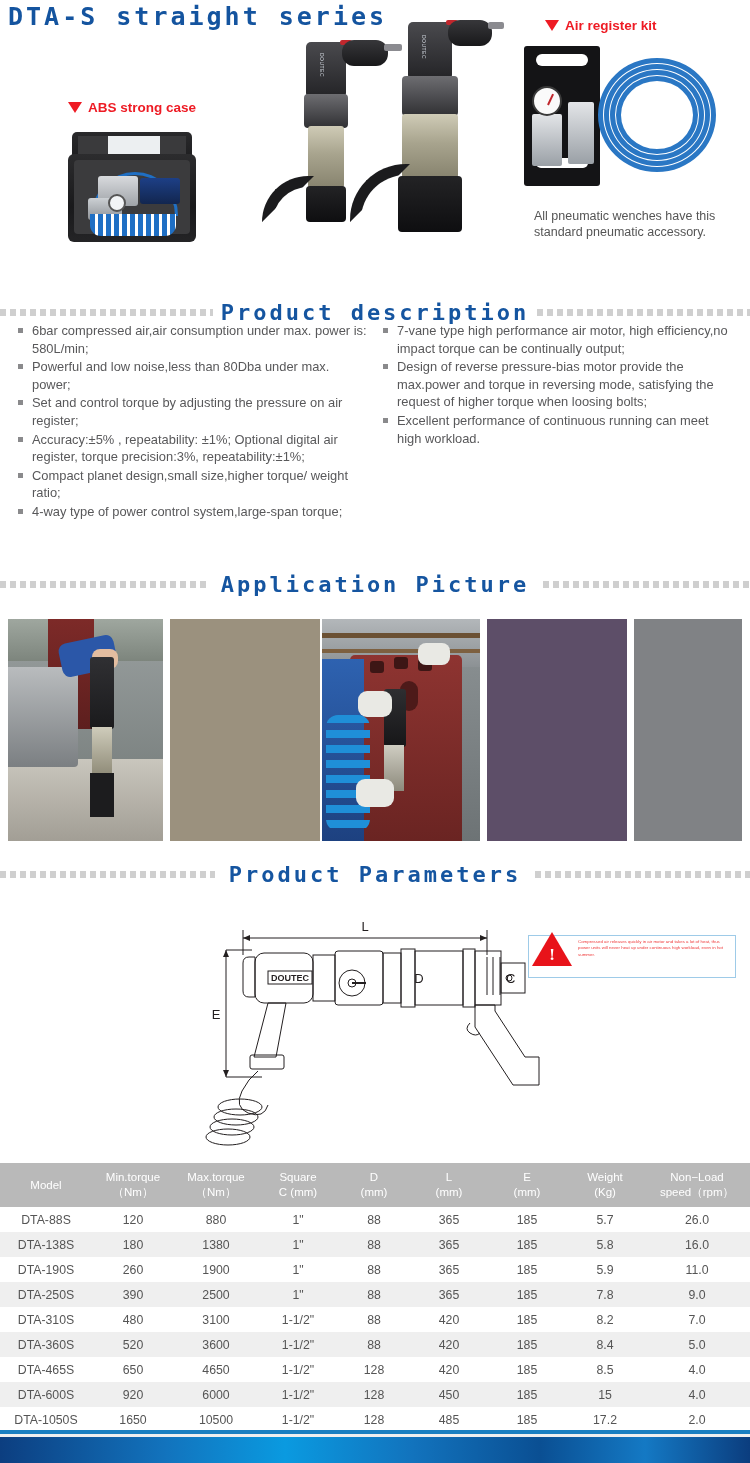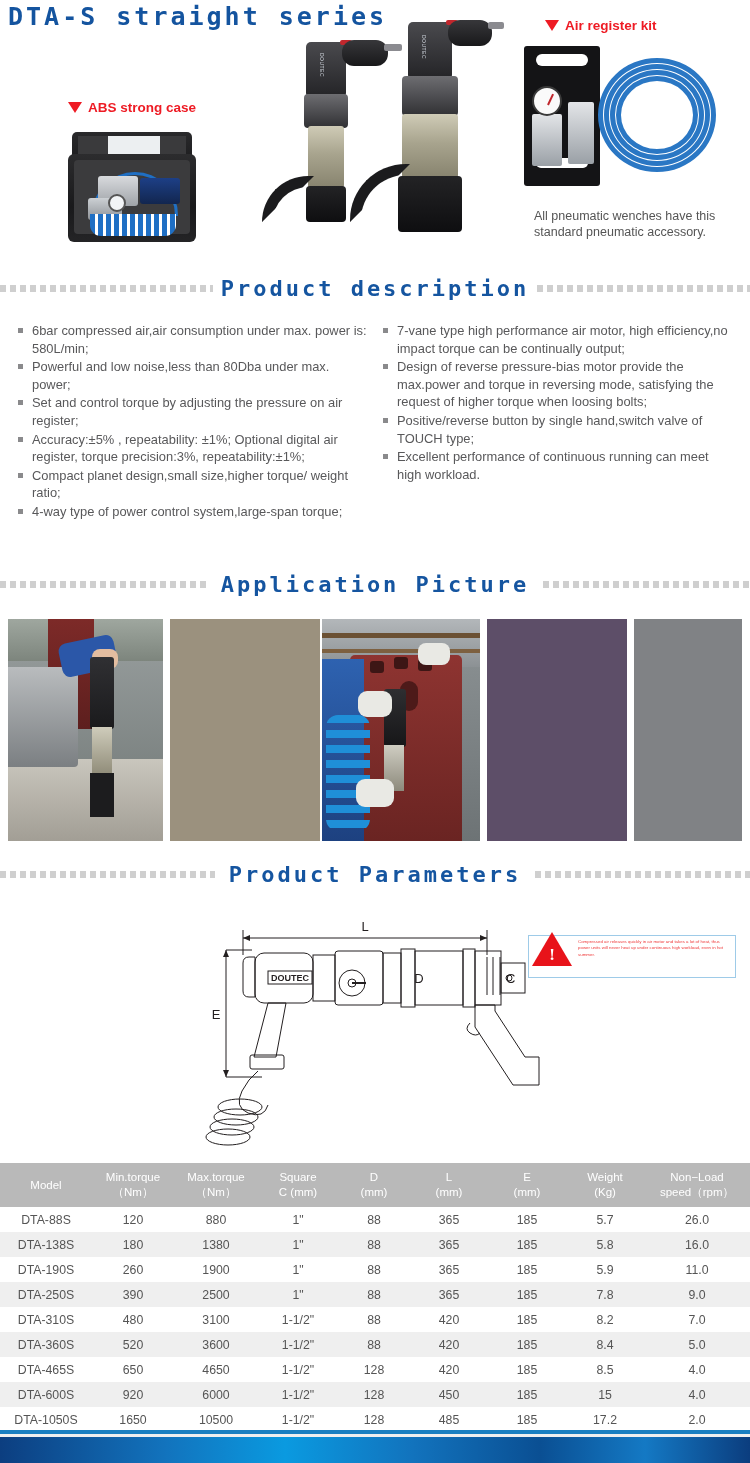--- a/index.html
+++ b/index.html
@@ -291,42 +291,41 @@
     <div class="kit-coil">
       <i style="left:0;top:0;width:118px;height:114px;"></i>
       <i style="left:6px;top:6px;width:106px;height:102px;"></i>
       <i style="left:12px;top:12px;width:94px;height:90px;"></i>
       <i style="left:18px;top:18px;width:82px;height:78px;"></i>
     </div>
   </div>
 
   <div class="kit-note">All pneumatic wenches have this standard pneumatic accessory.</div>
 
-  <div class="section-head" style="top:276px;gap:8px;">
+  <div class="section-head" style="top:300px;gap:8px;">
     <span class="dotrule"></span>
     <span class="section-title stencil">Product description</span>
     <span class="dotrule"></span>
   </div>
 
   <div class="desc">
     <div class="col">
       <ul class="bl">
         <li>6bar compressed air,air consumption under max. power is: 580L/min;</li>
         <li>Powerful and low noise,less than 80Dba under max. power;</li>
         <li>Set and control torque by adjusting the pressure on air register;</li>
         <li>Accuracy:±5% , repeatability: ±1%; Optional digital air register, torque precision:3%, repeatability:±1%;</li>
         <li>Compact planet design,small size,higher  torque/ weight ratio;</li>
         <li>4-way type of power control system,large-span torque;</li>
       </ul>
     </div>
     <div class="col">
       <ul class="bl">
         <li>7-vane type high performance air motor, high efficiency,no impact torque can be continually output;</li>
         <li>Design of reverse pressure-bias motor provide the max.power and torque in reversing mode, satisfying the request of higher torque when loosing bolts;</li>
-        <li>Positive/reverse button by single hand,switch valve of TOUCH type;</li>
         <li>Excellent performance of continuous running can meet high workload.</li>
       </ul>
     </div>
   </div>
 
   <div class="section-head" style="top:572px;">
     <span class="dotrule"></span>
     <span class="section-title stencil">Application Picture</span>
     <span class="dotrule"></span>
   </div>

